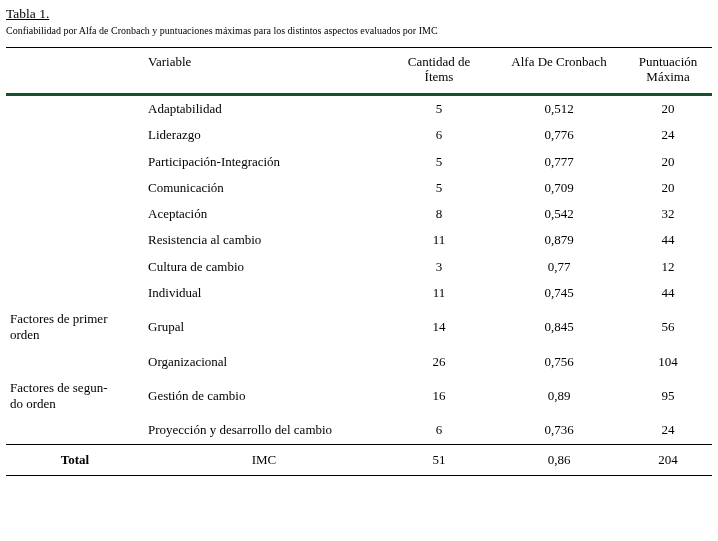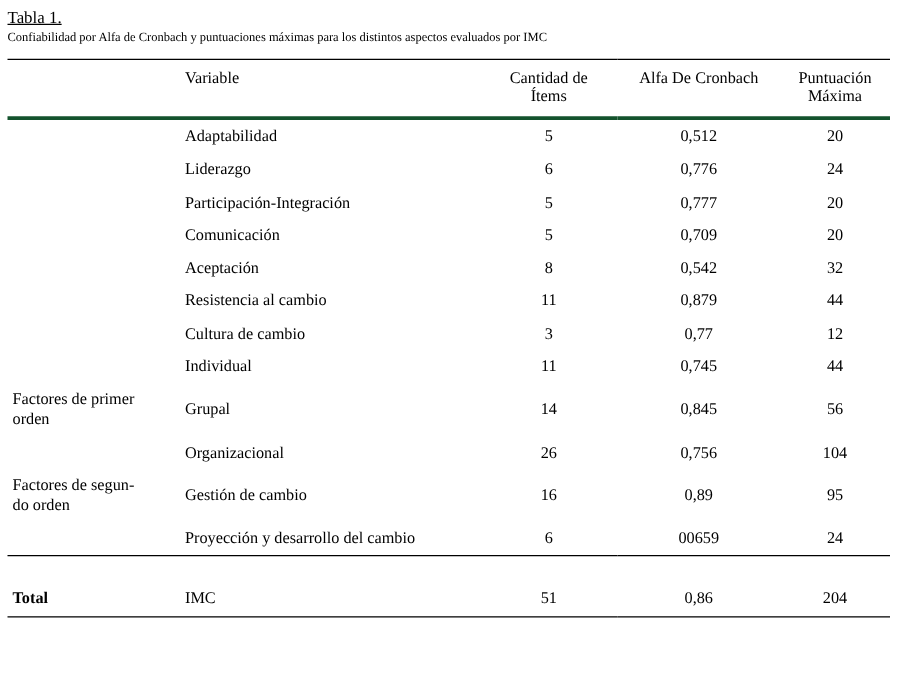--- a/index.html
+++ b/index.html
@@ -72,22 +72,23 @@
   td.var {
     text-align: left;
     padding-left: 8px;
   }
   td.num {
     text-align: center;
   }
   tbody tr.total td {
     border-top: 1px solid #000;
     border-bottom: 1.4px solid #000;
-    padding-top: 25px;
+    padding-top: 7px;
     padding-bottom: 7px;
+    text-align: center;
   }
   tbody tr.total td.group { font-weight: bold; }
   .first-body td { padding-top: 8px; }
 </style>
 </head>
 <body>
 
 <div class="page">
 
   <div class="tbl-label">Tabla 1.</div>
@@ -213,21 +214,21 @@
         <td class="var">Gestión de cambio</td>
         <td class="num">16</td>
         <td class="num">0,89</td>
         <td class="num">95</td>
       </tr>
 
       <tr>
         <td class="group"></td>
         <td class="var">Proyección y desarrollo del cambio</td>
         <td class="num">6</td>
-        <td class="num">00659</td>
+        <td class="num">0,736</td>
         <td class="num">24</td>
       </tr>
 
       <tr class="total">
         <td class="group">Total</td>
         <td class="var">IMC</td>
         <td class="num">51</td>
         <td class="num">0,86</td>
         <td class="num">204</td>
       </tr>

